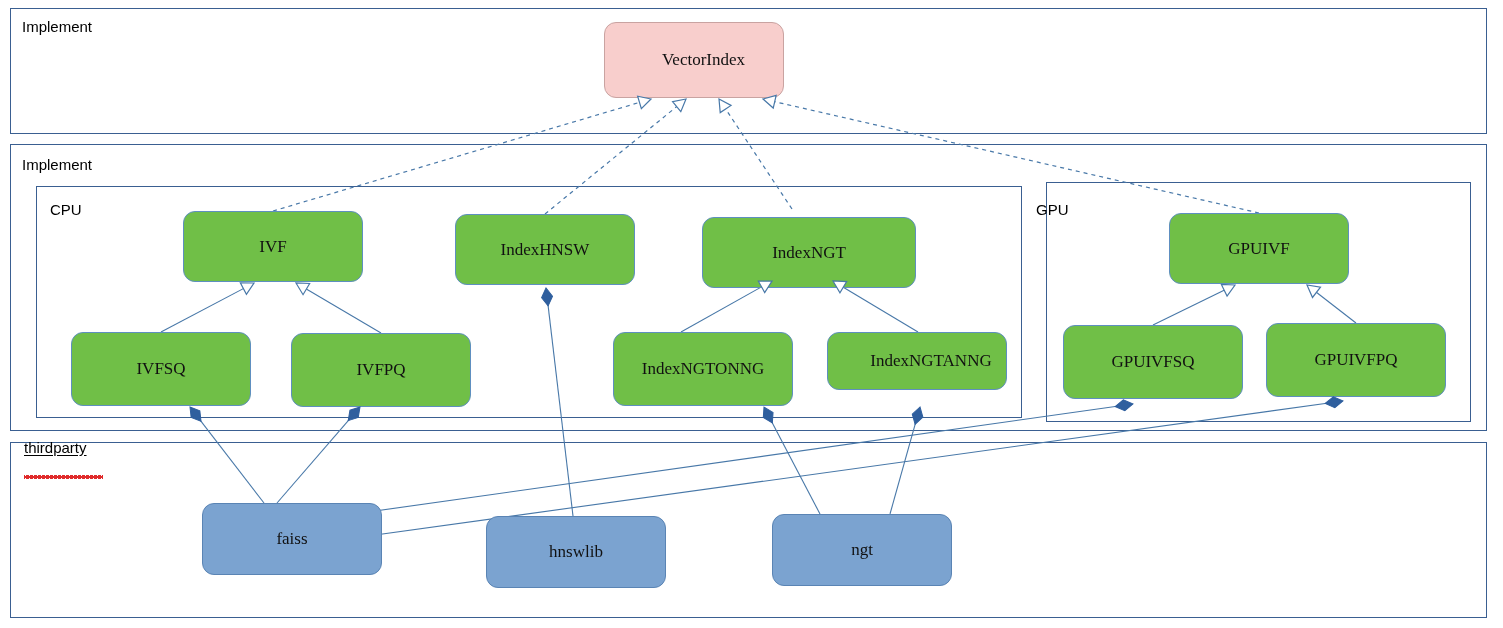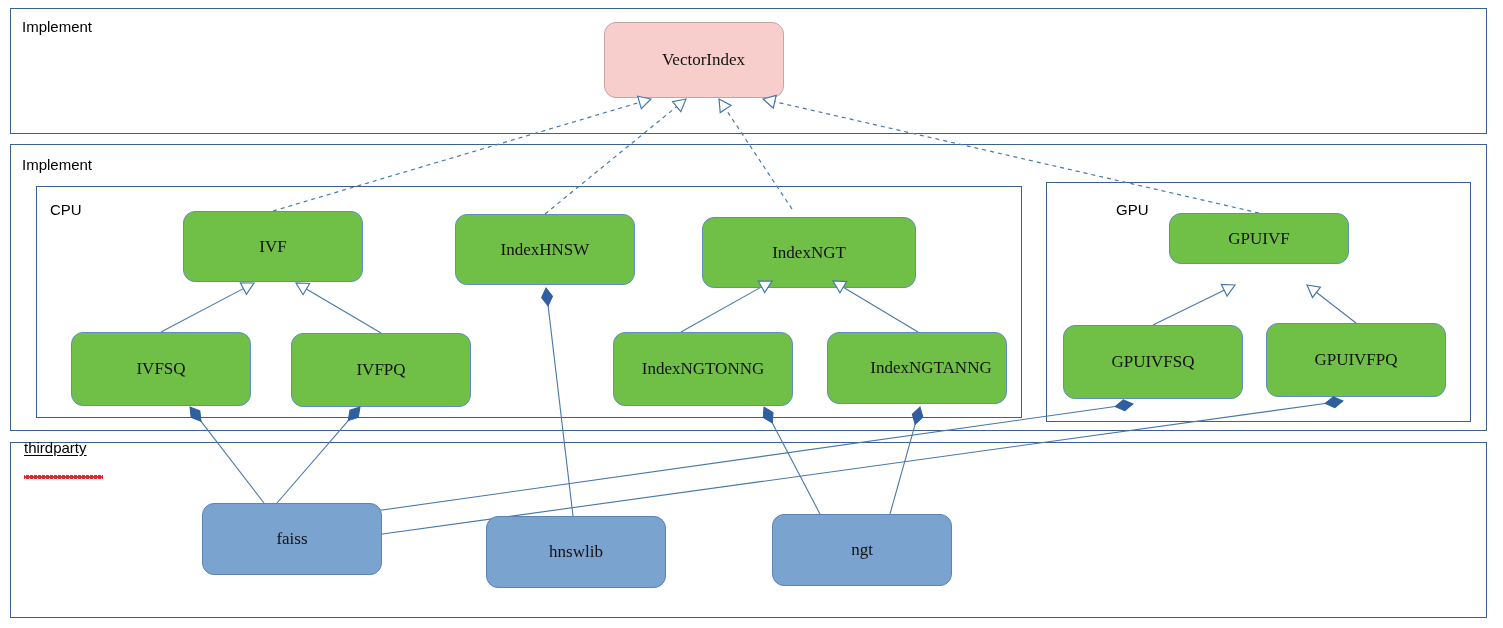--- a/index.html
+++ b/index.html
@@ -102,21 +102,21 @@
 <div id="canvas">
 
   <div id="frames-layer">
       <div class="frame" style="left: 10px; top: 8px; width: 1477px; height: 126px;"></div>
       <div class="frame-label" style="left: 22px; top: 19px;">Implement</div>
       <div class="frame" style="left: 10px; top: 144px; width: 1477px; height: 287px;"></div>
       <div class="frame-label" style="left: 22px; top: 157px;">Implement</div>
       <div class="frame" style="left: 36px; top: 186px; width: 986px; height: 232px;"></div>
       <div class="frame-label" style="left: 50px; top: 202px;">CPU</div>
       <div class="frame" style="left: 1046px; top: 182px; width: 425px; height: 240px;"></div>
-      <div class="frame-label" style="left: 1116px; top: 202px;">GPU</div>
+      <div class="frame-label" style="left: 1036px; top: 202px;">GPU</div>
       <div class="frame" style="left: 10px; top: 442px; width: 1477px; height: 176px;"></div>
       <div class="frame-label spell" style="left: 24px; top: 440px;">thirdparty</div>
       <div class="spell-wave" style="left: 24px; top: 475px; width: 79px;"></div>
     </div>
 
   <svg class="edges" id="edges-layer" viewBox="0 0 1503 628" preserveAspectRatio="none">
       <line x1="273" y1="211" x2="640.4532207602077" y2="102.12497162660512" stroke="#4878a8" stroke-width="1.2" fill="none" stroke-dasharray="4 4"></line>
       <line x1="545" y1="214" x2="677.47570555865" y2="105.9524387287606" stroke="#4878a8" stroke-width="1.2" fill="none" stroke-dasharray="4 4"></line>
       <line x1="792" y1="209" x2="725.0824606829102" y2="108.16535171397429" stroke="#4878a8" stroke-width="1.2" fill="none" stroke-dasharray="4 4"></line>
       <line x1="1259" y1="213" x2="773.720484641286" y2="101.46398235706977" stroke="#4878a8" stroke-width="1.2" fill="none" stroke-dasharray="4 4"></line>
@@ -141,33 +141,33 @@
       </div>
       <div class="node green" style="left: 183px; top: 211px; width: 180px; height: 71px;">
         <span>IVF</span>
       </div>
       <div class="node green" style="left: 455px; top: 214px; width: 180px; height: 71px;">
         <span>IndexHNSW</span>
       </div>
       <div class="node green" style="left: 702px; top: 209px; width: 214px; height: 71px; margin-top: 8px;">
         <span>IndexNGT</span>
       </div>
-      <div class="node green" style="left: 1169px; top: 213px; width: 180px; height: 51px;">
+      <div class="node green" style="left: 1169px; top: 213px; width: 180px; height: 71px;">
         <span>GPUIVF</span>
       </div>
       <div class="node green" style="left: 71px; top: 332px; width: 180px; height: 74px;">
         <span>IVFSQ</span>
       </div>
       <div class="node green" style="left: 291px; top: 333px; width: 180px; height: 74px;">
         <span>IVFPQ</span>
       </div>
       <div class="node green" style="left: 613px; top: 332px; width: 180px; height: 74px;">
         <span>IndexNGTONNG</span>
       </div>
-      <div class="node green" style="left: 827px; top: 332px; width: 180px; height: 72px; padding-left: 28px;">
+      <div class="node green" style="left: 827px; top: 332px; width: 180px; height: 58px; padding-left: 28px;">
         <span>IndexNGTANNG</span>
       </div>
       <div class="node green" style="left: 1063px; top: 325px; width: 180px; height: 74px;">
         <span>GPUIVFSQ</span>
       </div>
       <div class="node green" style="left: 1266px; top: 323px; width: 180px; height: 74px;">
         <span>GPUIVFPQ</span>
       </div>
       <div class="node blue" style="left: 188px; top: 503px; width: 180px; height: 72px; margin-left: 14px;">
         <span>faiss</span>

